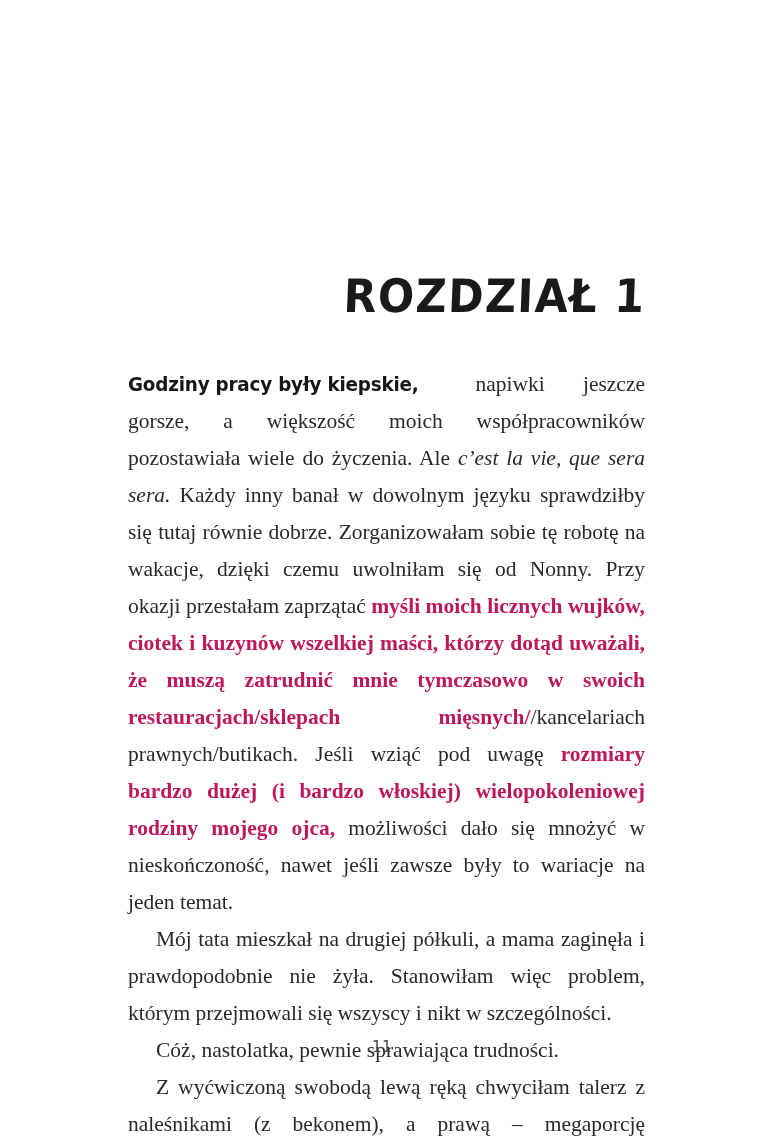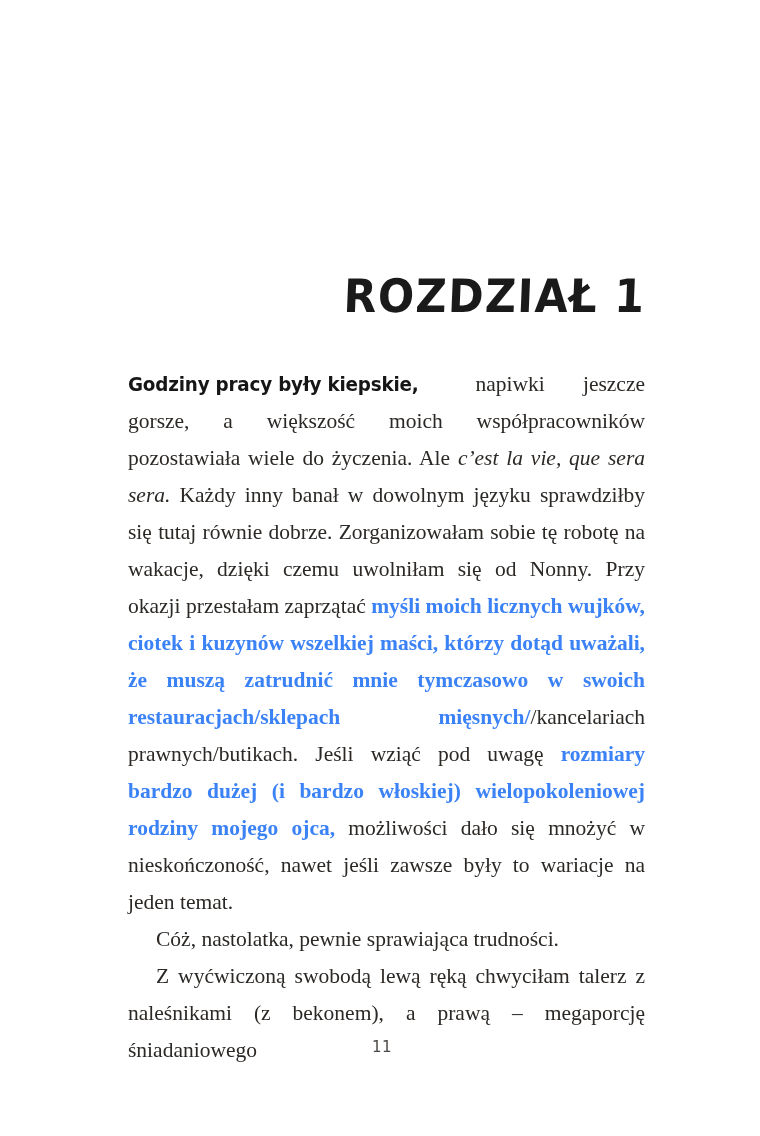--- a/index.html
+++ b/index.html
@@ -80,21 +80,21 @@
     transform-origin: left center;
   }
 
   .ital {
     font-style: italic;
   }
 
   
   .ink-heavy {
     font-weight: 600;
-    color: #3b82f6;
+    color: #be185d;
   }
 
   
   .folio {
     position: absolute;
     left: 4px;
     right: 0;
     top: 1038px;
     text-align: center;
     font-family: "DejaVu Sans", sans-serif;
@@ -109,20 +109,21 @@
 <div class="page">
 
   <div class="chapter-heading">
     <span class="chapter-heading-text">ROZDZIAŁ 1</span>
   </div>
 
   <div class="body-block">
 
     <p class="para"><span class="lede">Godziny pracy były kiepskie,</span><span> napiwki jeszcze gorsze, a większość moich współpracowników pozostawiała wiele do życzenia. Ale </span><span class="ital">c’est la vie, que sera sera.</span><span> Każdy inny banał w dowolnym języku sprawdziłby się tutaj równie dobrze. Zorganizowałam sobie tę robotę na wakacje, dzięki czemu uwolniłam się od Nonny. Przy okazji przestałam zaprzątać </span><span class="ink-heavy">myśli moich licznych wujków, ciotek i kuzynów wszelkiej maści, którzy dotąd uważali, że muszą zatrudnić mnie tymczasowo w swoich restauracjach/sklepach mięsnych/</span><span>/kancelariach prawnych/butikach. Jeśli wziąć pod uwagę </span><span class="ink-heavy">rozmiary bardzo dużej (i bardzo włoskiej) wielopokoleniowej rodziny mojego ojca, </span><span>możliwości dało się mnożyć w nieskończoność, nawet jeśli zawsze były to wariacje na jeden temat.</span></p>
 
+    <p class="para">Mój tata mieszkał na drugiej półkuli, a mama zaginęła i prawdopodobnie nie żyła. Stanowiłam więc problem, którym przejmowali się wszyscy i nikt w szczególności.</p>
 
     <p class="para">Cóż, nastolatka, pewnie sprawiająca trudności.</p>
 
 
     <p class="para">Z wyćwiczoną swobodą lewą ręką chwyciłam talerz z naleśnikami (z bekonem), a prawą – megaporcję śniadaniowego</p>
 
   </div>
 
   <div class="folio">11</div>
 

